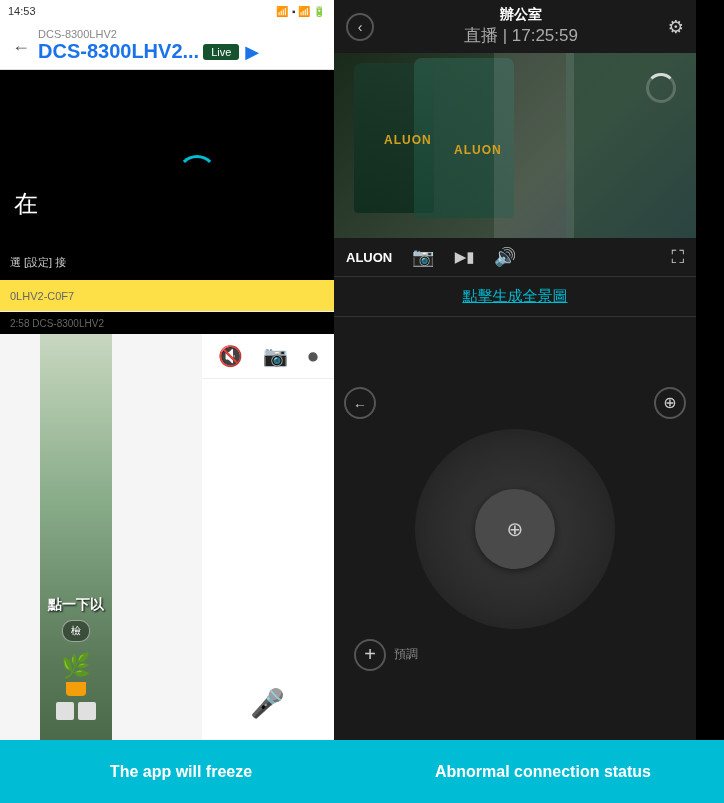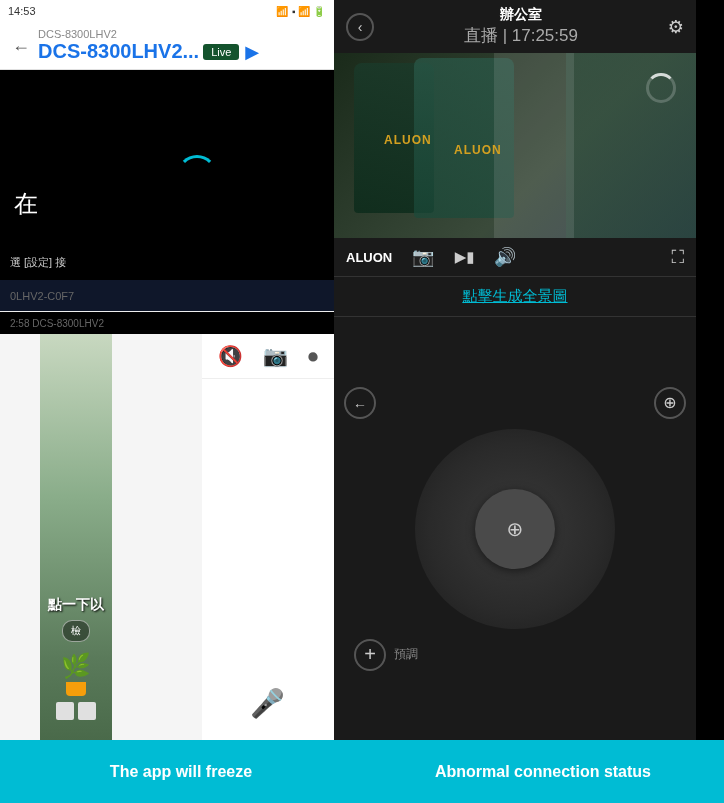--- a/index.html
+++ b/index.html
@@ -101,21 +101,21 @@
     }
 
     .left-bottom-section {
       flex: 1;
       display: flex;
       flex-direction: column;
       background: #f5f5f5;
     }
 
     .device-list-item {
-      background: #0f172a;
+      background: #fde047;
       padding: 4px 10px;
       border-bottom: 1px solid #eee;
       display: flex;
       align-items: center;
       height: 32px;
     }
 
     .device-list-label {
       font-size: 11px;
       color: #666;

